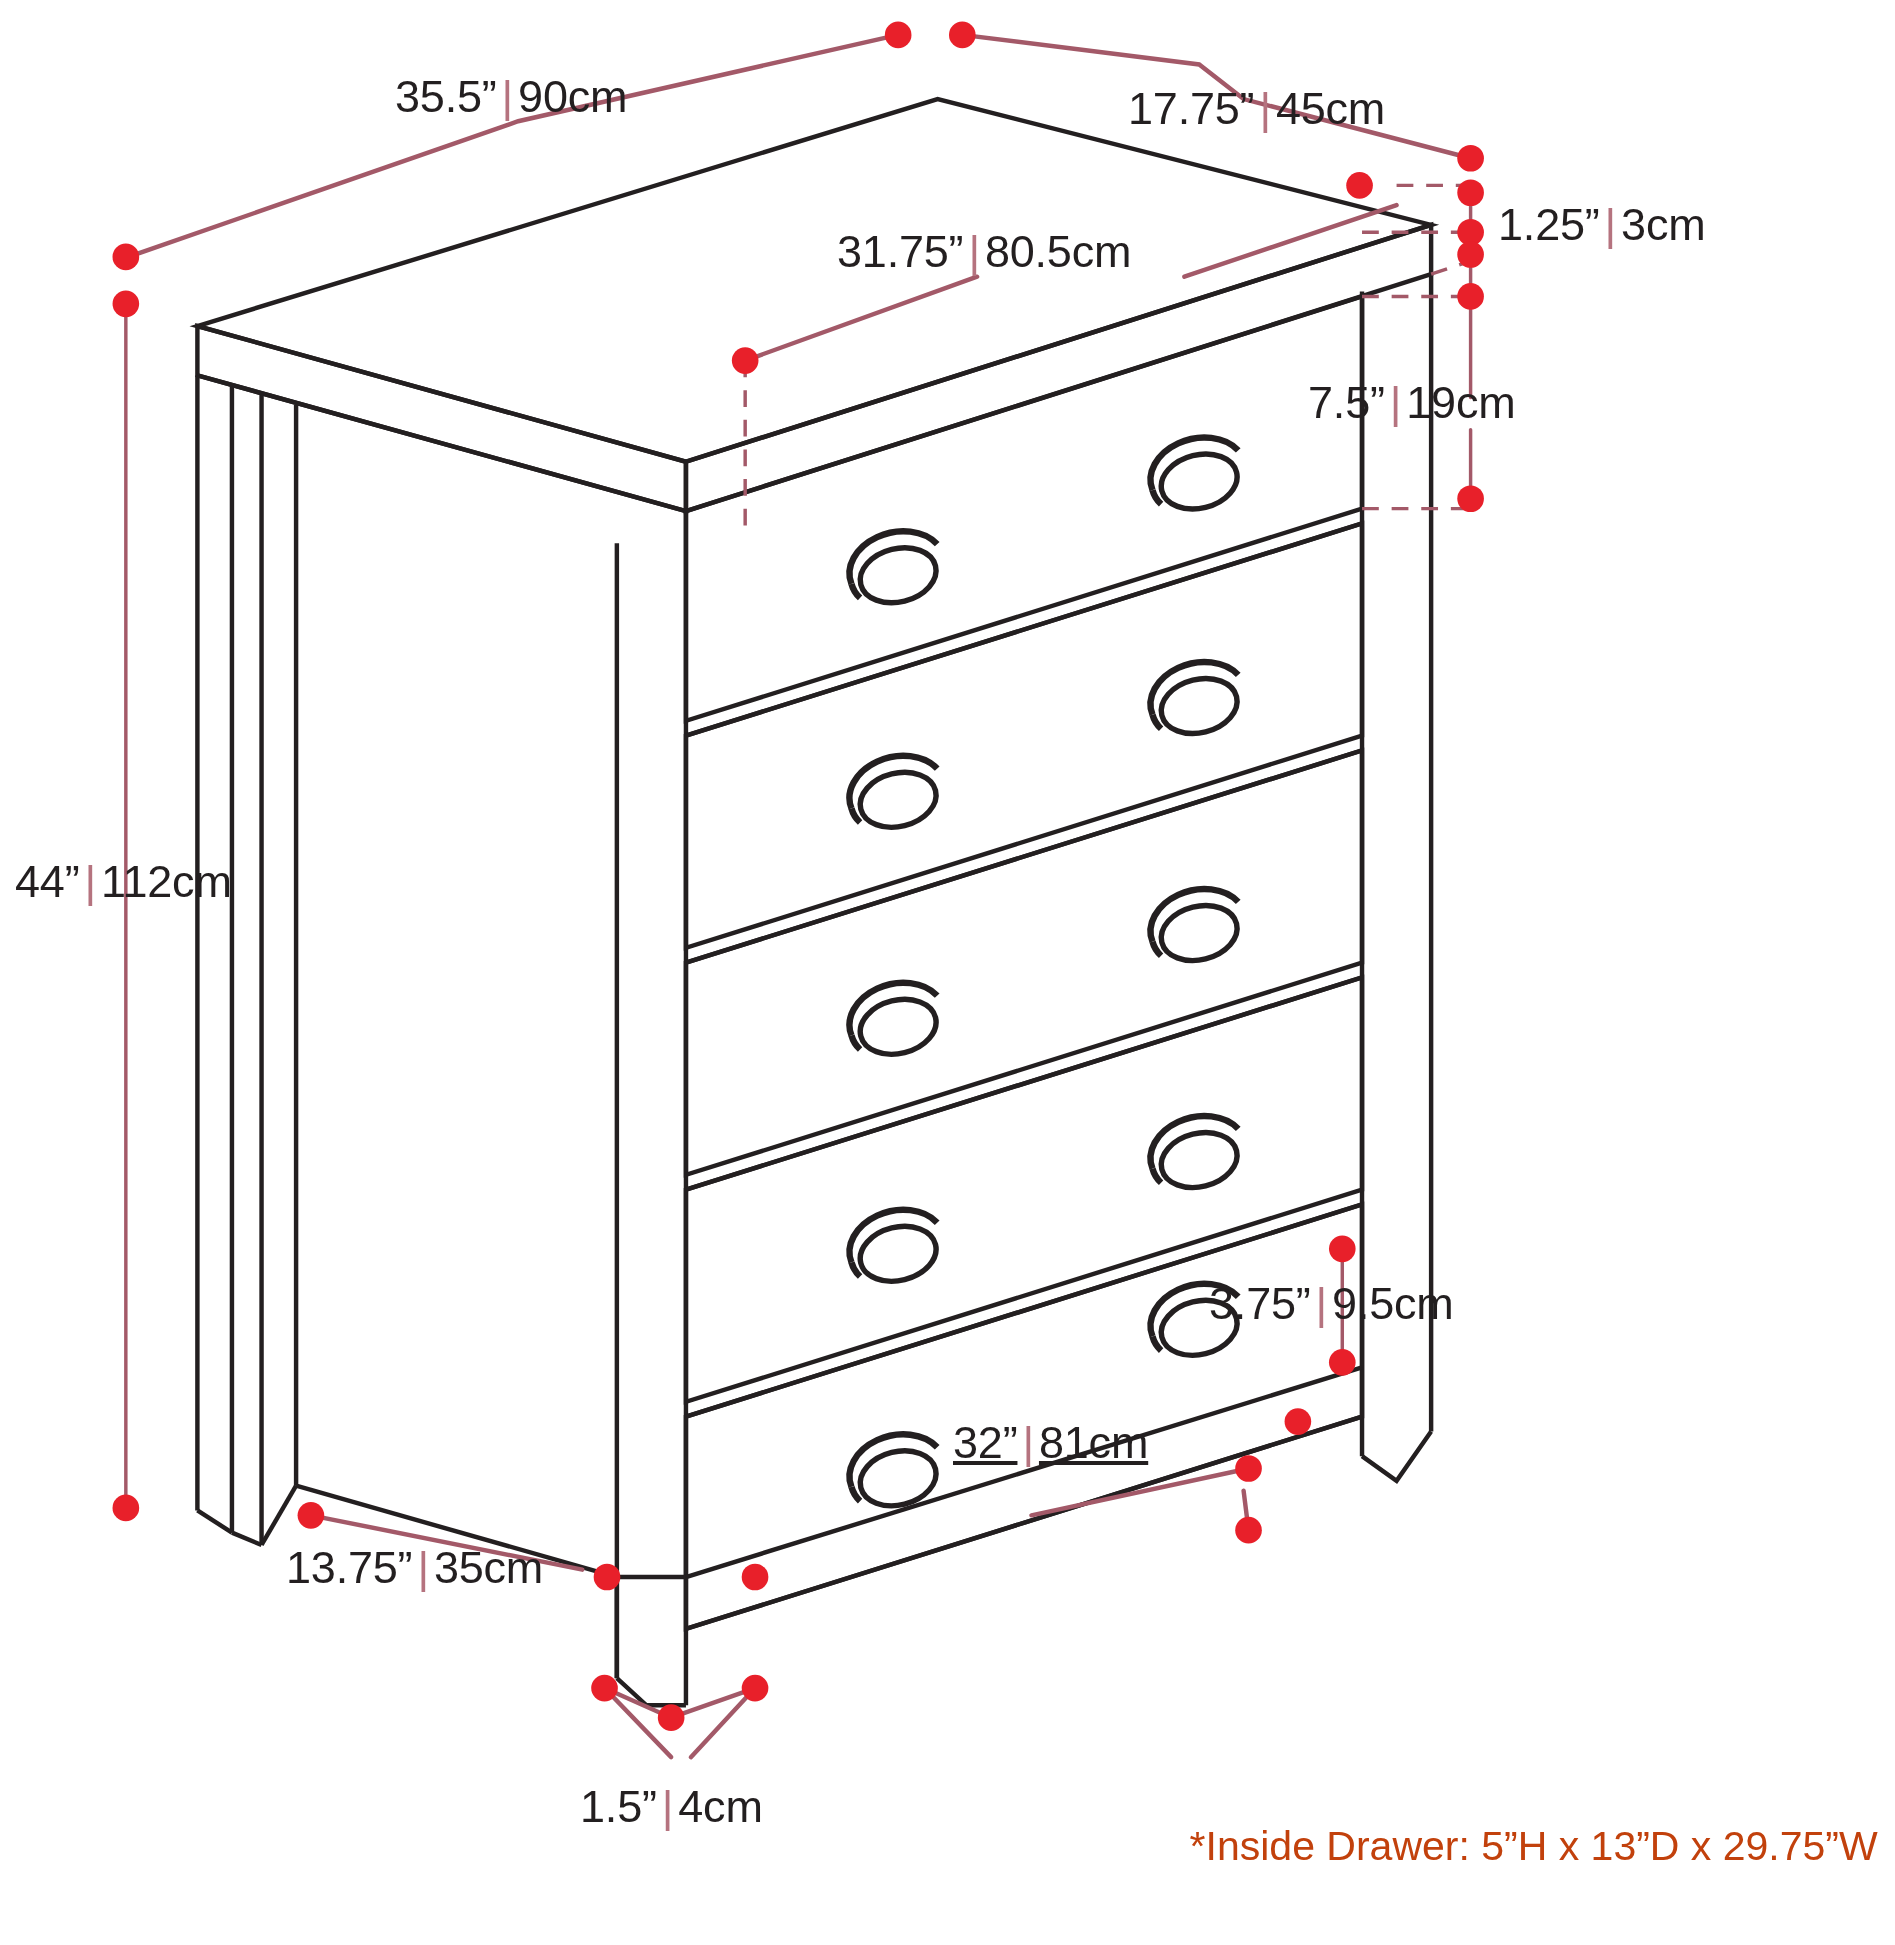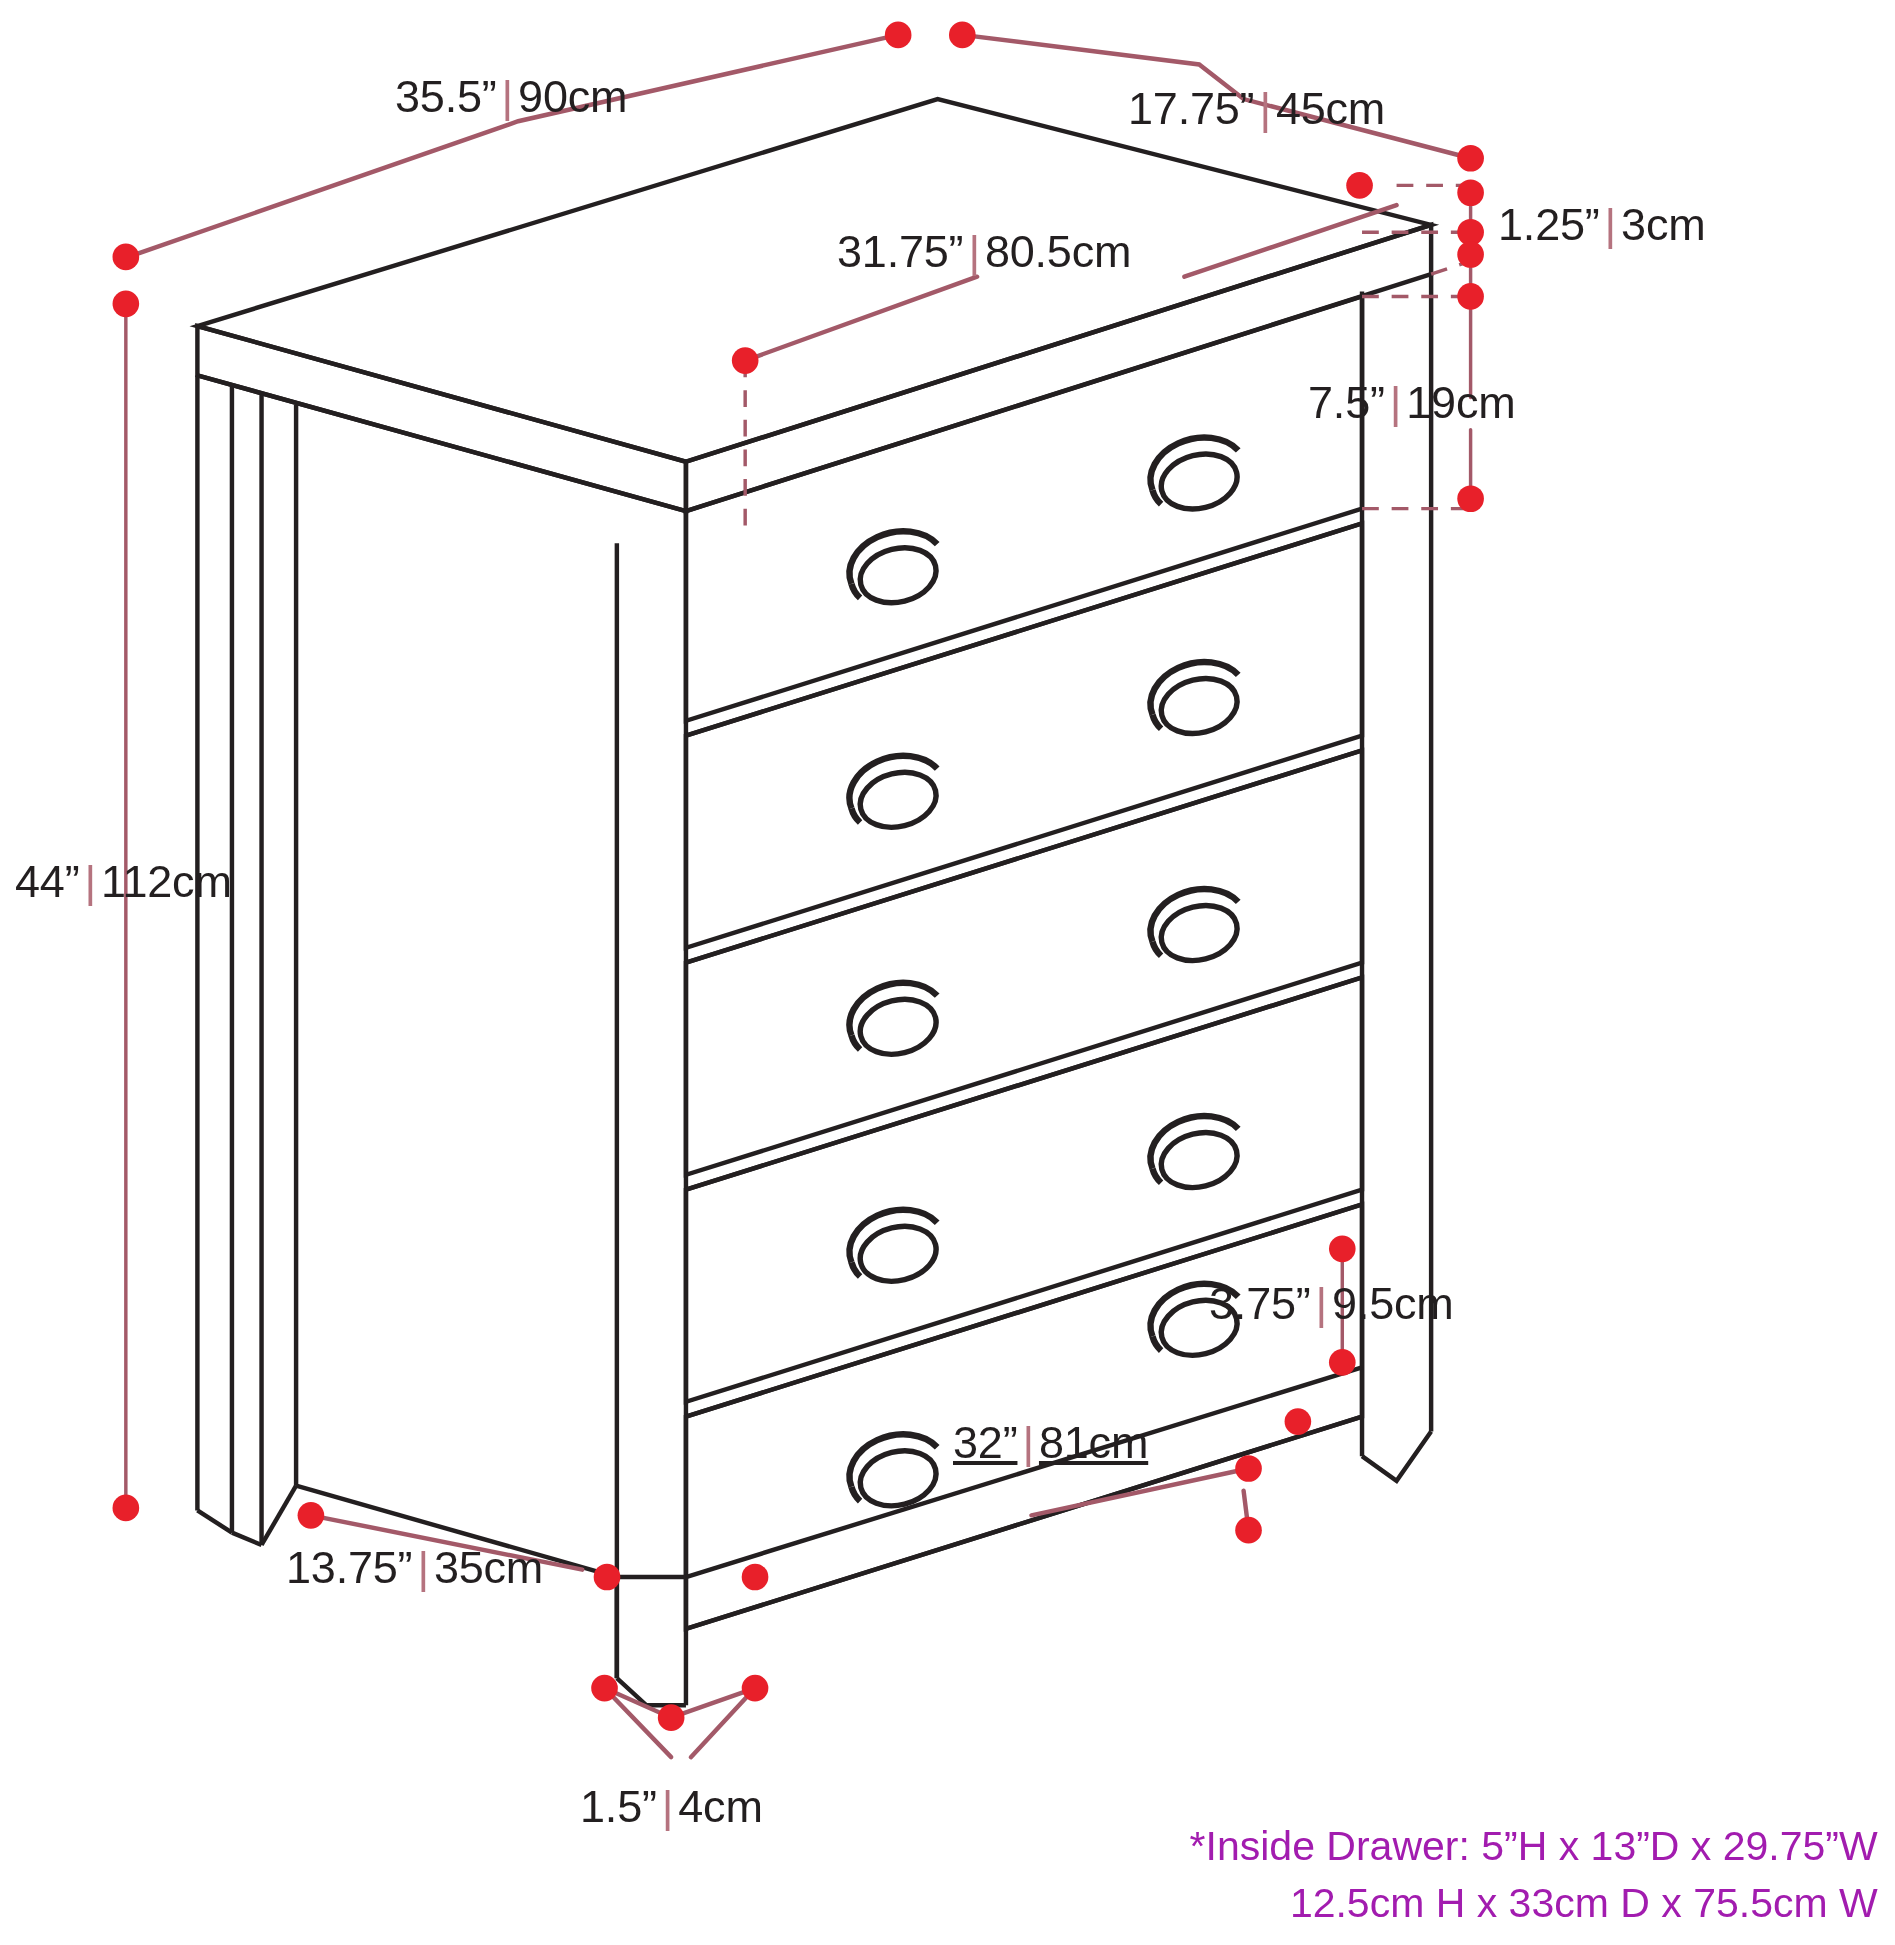--- a/index.html
+++ b/index.html
@@ -42,21 +42,21 @@
   .dim-label .sep {
     color: #b5737f;
     font-weight: 300;
     padding: 0 5px;
     display: inline-block;
   }
   .note-line {
     position: absolute;
     white-space: nowrap;
     font-family: "Liberation Sans", sans-serif;
-    color: #a21caf;
+    color: #c2410c;
     line-height: 1;
   }
   .sz-big  { font-size: 45px; }
   .sz-note { font-size: 41px; }
 </style>
 </head>
 <body>
 
 <div id="stage">
 
@@ -243,16 +243,15 @@
   <div class="dim-label sz-big" style="left:1209px; top:1281px;">
     <span>3.75”</span><span class="sep">|</span><span>9.5cm</span>
   </div>
 
   <div class="dim-label sz-big" style="left:580px; top:1784px;">
     <span>1.5”</span><span class="sep">|</span><span>4cm</span>
   </div>
 
   <div class="note-line sz-note" style="right:17.3px; top:1826px;">*Inside Drawer: 5”H x 13”D x 29.75”W</div>
 
-  <div class="note-line sz-note" style="right:17.3px; top:1883px;">12.5cm H x 33cm D x 75.5cm W</div>
 
 </div>
 
 
 </body></html>

